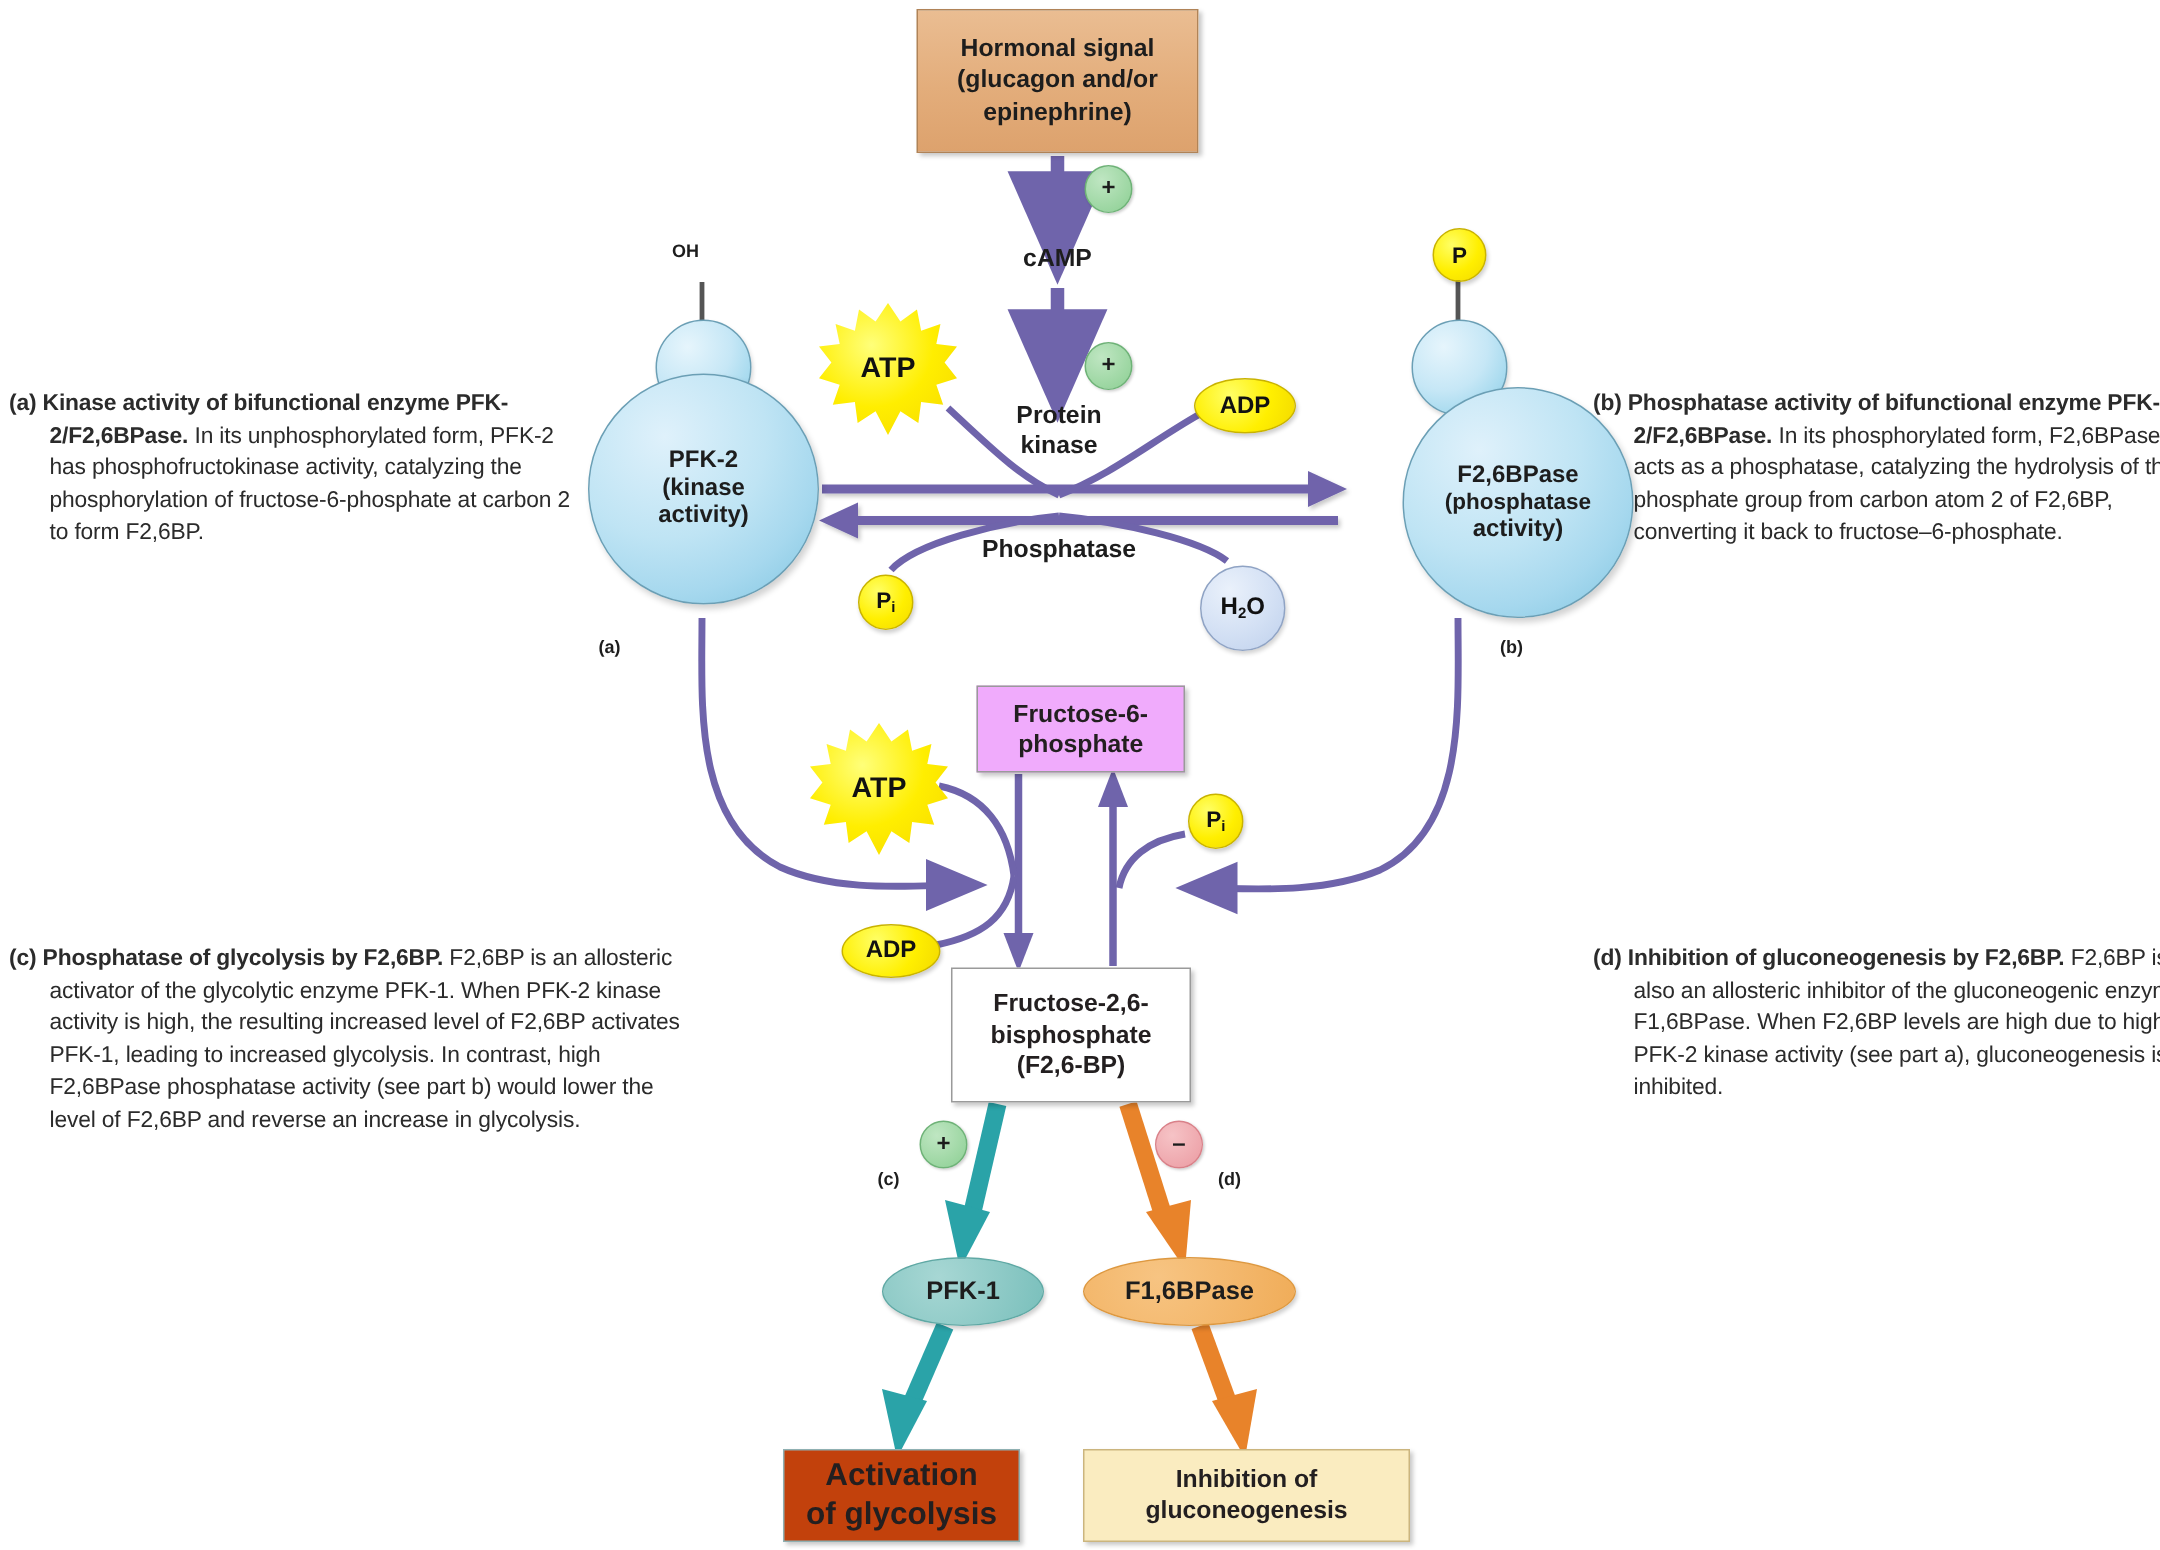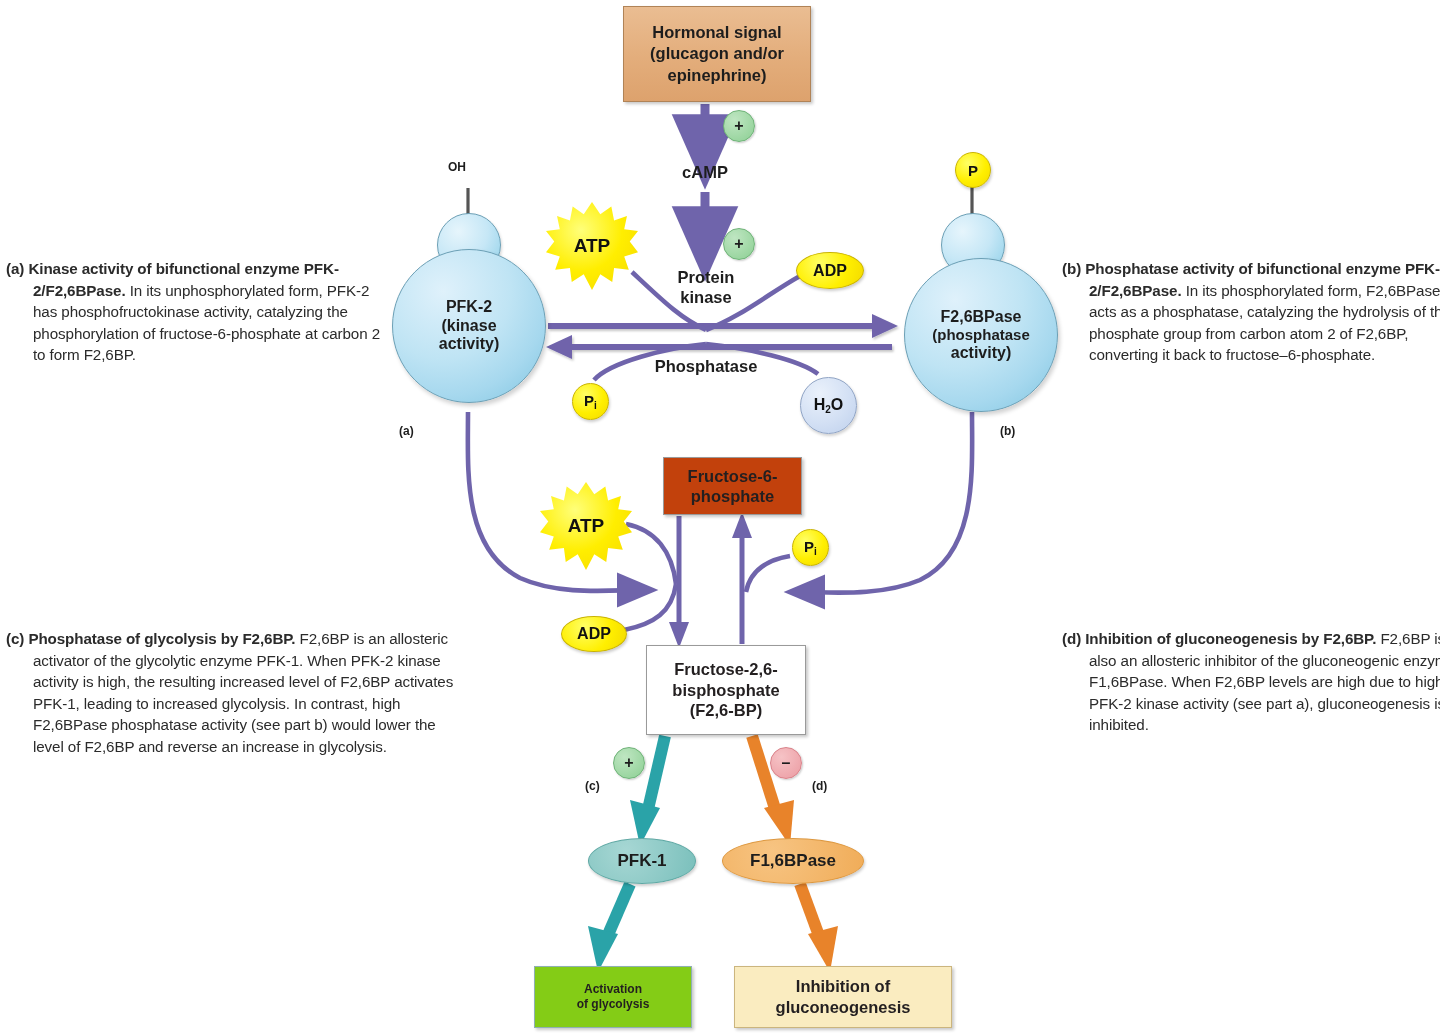--- a/index.html
+++ b/index.html
@@ -22,59 +22,58 @@
   .caption b{font-weight:700;}
   .caption span.norm{font-weight:400;}
 
   
   .box{
     position:absolute;box-sizing:border-box;
     display:flex;align-items:center;justify-content:center;
     text-align:center;font-weight:700;
     border:1.5px solid #9a9a9a;
     box-shadow:2px 2px 3px rgba(0,0,0,.22);
-    margin-left:12px;
   }
   #hormonal-box{
     left:611px;top:6px;width:188px;height:96px;
     background:linear-gradient(180deg,#eabd92 0%,#e3ad7b 55%,#dda26d 100%);
     font-size:16.5px;line-height:1.28;color:#1d1d1d;
     border:1.5px solid #b08357;
   }
   #f6p-box{
     left:651px;top:457px;width:139px;height:58px;
-    background:#c2410c;font-size:16.5px;line-height:1.22;
+    background:#f0abfc;font-size:16.5px;line-height:1.22;
   }
   #f26bp-box{
     left:634px;top:645px;width:160px;height:90px;
     background:#ffffff;font-size:16.5px;line-height:1.24;
   }
   #activation-box{
     left:522px;top:966px;width:158px;height:62px;
-    background:#84cc16;border:1.5px solid #8fb0b2;
-    font-size:12px;line-height:1.25;
+    background:#c2410c;border:1.5px solid #8fb0b2;
+    font-size:21px;line-height:1.25;
   }
   #inhibition-box{
     left:722px;top:966px;width:218px;height:62px;
     background:#faecc0;border:1.5px solid #cbb57e;
     font-size:16.5px;line-height:1.25;
   }
 
   
   .enzyme{
     position:absolute;border-radius:50%;
     background:radial-gradient(circle at 33% 27%, #dff1fb 0%, #bfe4f4 45%, #a6d8ee 70%, #7ec4e0 100%);
     border:1.6px solid #6b9fb5;
     display:flex;align-items:center;justify-content:center;
     text-align:center;font-weight:700;font-size:16px;line-height:1.16;
     color:#1d1d1d;
     box-shadow:2px 3px 4px rgba(0,0,0,.18);
   }
   #pfk2-big{left:392px;top:249px;width:152px;height:152px;}
-  #f26bpase-big{left:904px;top:258px;width:152px;height:152px;}
+  #f26bpase-big{left:935px;top:258px;width:152px;height:152px;}
   .knob{
     position:absolute;border-radius:50%;
     background:radial-gradient(circle at 33% 28%, #e6f5fc 0%, #c6e7f6 48%, #a9dbef 72%, #86c9e3 100%);
     border:1.6px solid #6b9fb5;
     box-shadow:1px 2px 3px rgba(0,0,0,.16);
   }
   #pfk2-knob{left:437px;top:213px;width:62px;height:62px;}
   #f26bpase-knob{left:941px;top:213px;width:62px;height:62px;}
 
   .small-label{position:absolute;font-weight:700;font-size:12px;color:#1d1d1d;}

